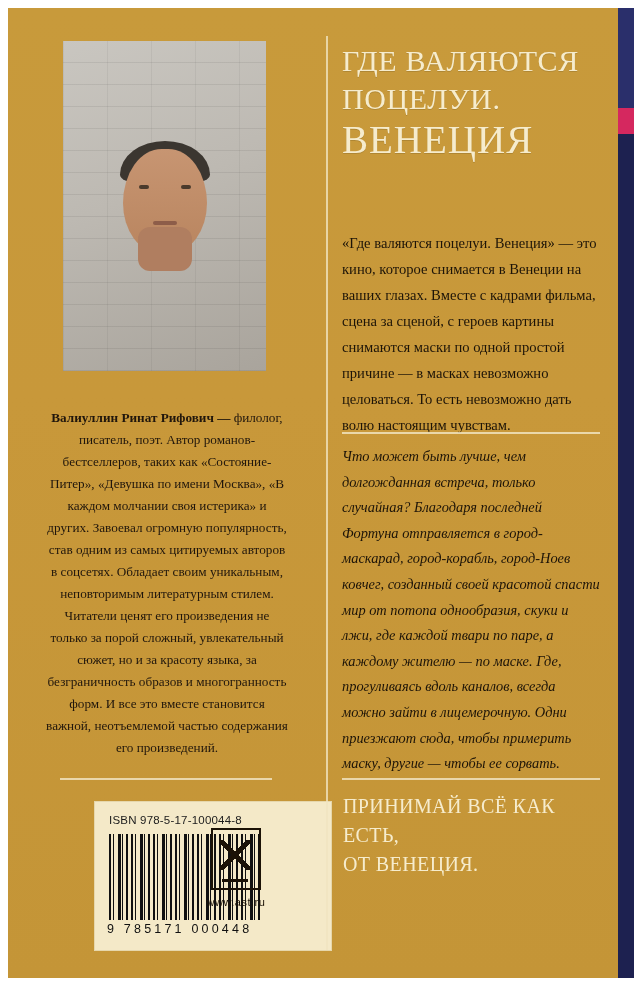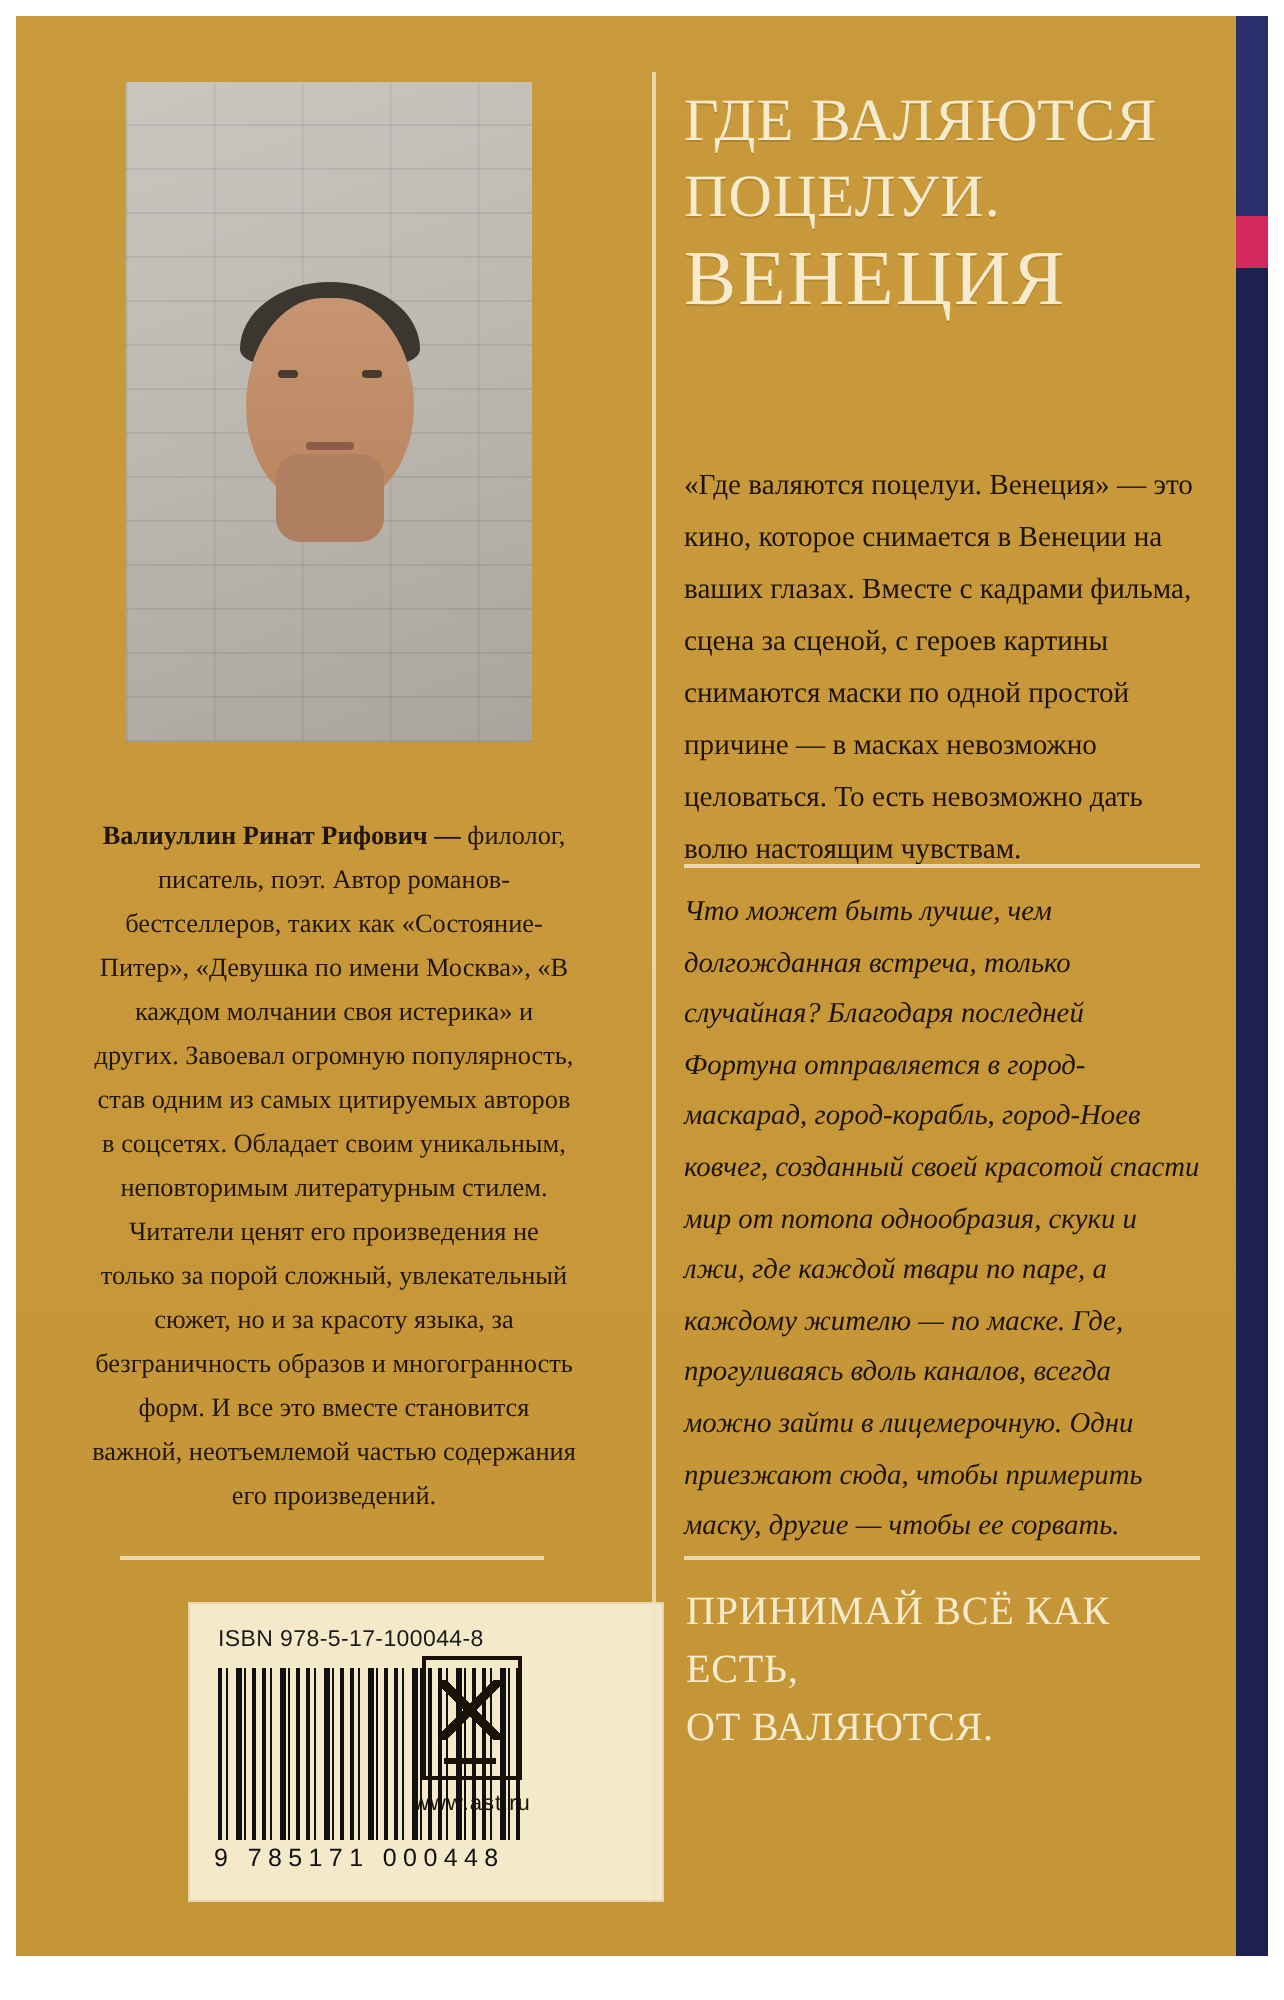--- a/index.html
+++ b/index.html
@@ -378,21 +378,21 @@
       <div class="annot">«Где валяются поцелуи. Венеция» — это кино, которое снимается в Венеции на ваших глазах. Вместе с кадрами фильма, сцена за сценой, с героев картины снимаются маски по одной простой причине — в масках невозможно целоваться. То есть невозможно дать волю настоящим чувствам.</div>
 
       <div class="h-rule"></div>
 
       <div class="annot2">Что может быть лучше, чем долгожданная встреча, только случайная? Благодаря последней Фортуна отправляется в город-маскарад, город-корабль, город-Ноев ковчег, созданный своей красотой спасти мир от потопа однообразия, скуки и лжи, где каждой твари по паре, а каждому жителю — по маске. Где, прогуливаясь вдоль каналов, всегда можно зайти в лицемерочную. Одни приезжают сюда, чтобы примерить маску, другие —  чтобы ее сорвать.</div>
 
       <div class="h-rule2"></div>
 
       <div class="tagline">
         <div>ПРИНИМАЙ ВСЁ КАК ЕСТЬ,</div>
-        <div>ОТ ВАЛЯЮТСЯ.</div>
+        <div>ОТ ВЕНЕЦИЯ.</div>
       </div>
     </div>
   </div>
 
   <div class="spine">
     <div class="spine-a"></div>
     <div class="spine-b"></div>
     <div class="spine-c"></div>
   </div>
 

